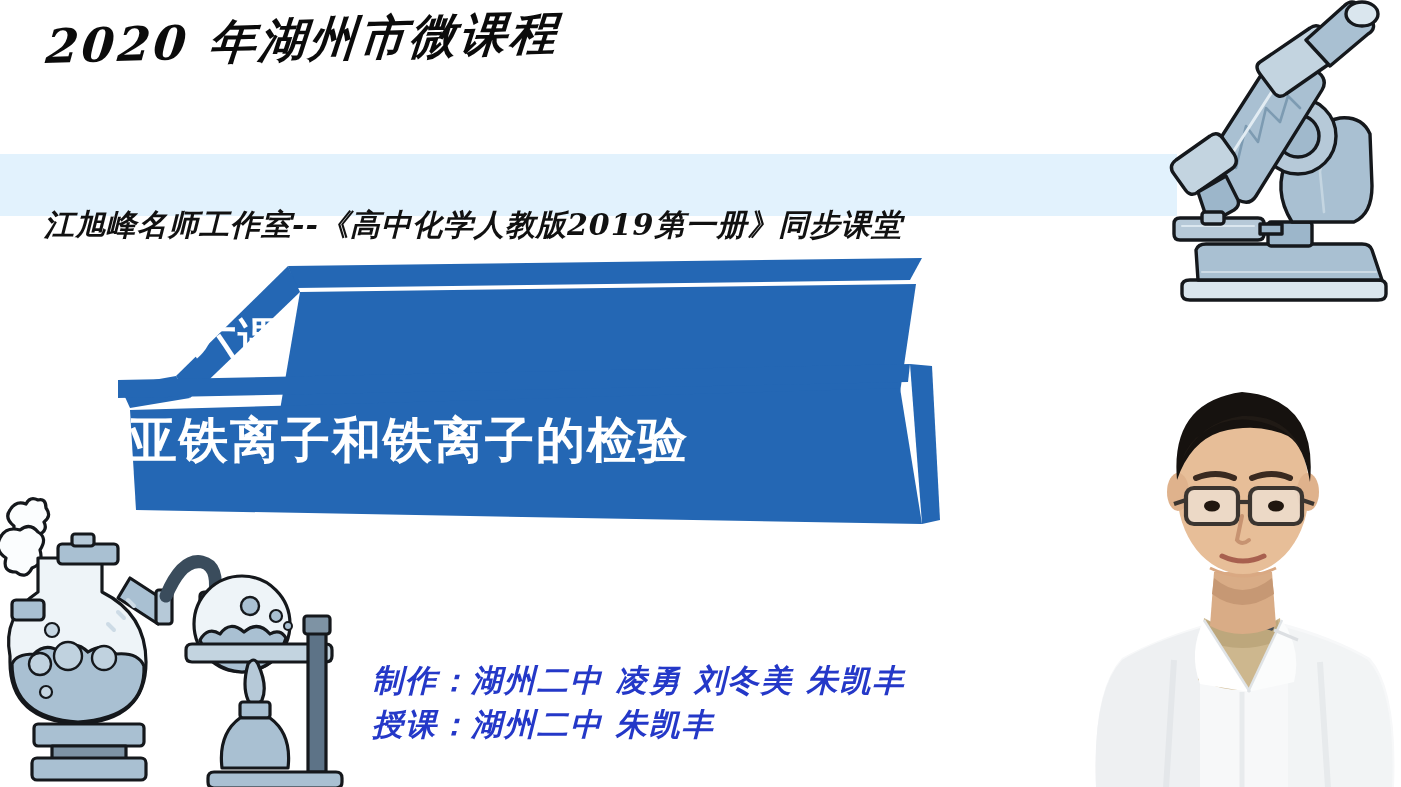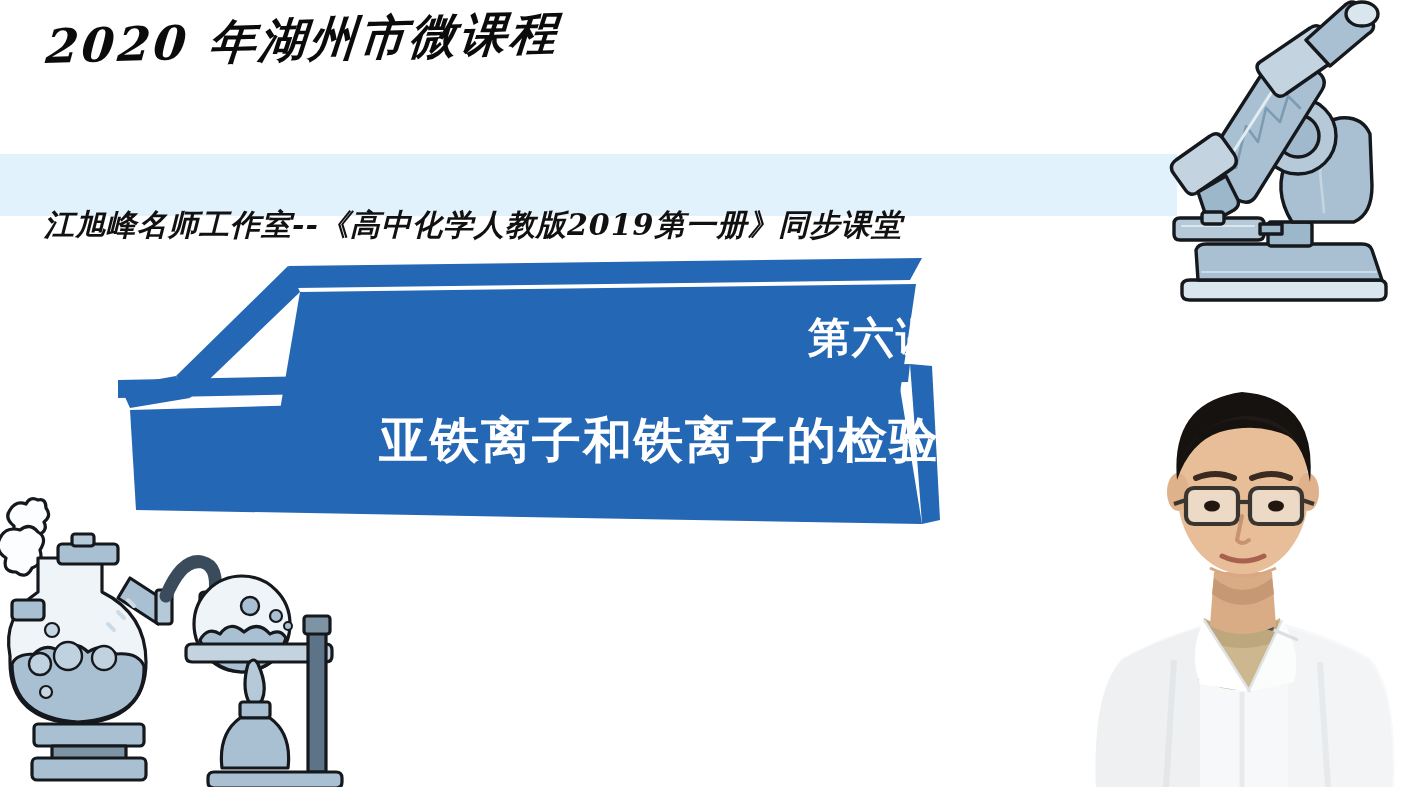--- a/index.html
+++ b/index.html
@@ -67,34 +67,34 @@
     top: 258px;
     width: 830px;
     height: 280px;
   }
   .banner svg { display: block; }
 
   .banner-label-top {
     position: absolute;
     left: 0; right: 0;
     top: 52px;
-    text-align: right;
+    text-align: left;
     padding-left: 40px;
     font-family: "DejaVu Sans", "Liberation Sans", sans-serif;
     font-size: 42px;
     font-weight: 700;
     color: #ffffff;
     letter-spacing: 2px;
     pointer-events: none;
   }
   .banner-label-main {
     position: absolute;
     left: 0; right: 0;
     top: 150px;
-    text-align: right;
+    text-align: left;
     padding-left: 18px;
     font-family: "DejaVu Sans", "Liberation Sans", sans-serif;
     font-size: 49px;
     font-weight: 700;
     color: #ffffff;
     letter-spacing: 2px;
     pointer-events: none;
   }
 
   
@@ -162,20 +162,24 @@
 
       <polygon points="20,152 790,130 812,266 26,252" fill="#2467b4"></polygon>
 
       <polygon points="800,106 822,108 830,262 812,266" fill="#2467b4"></polygon>
     </svg>
 
     <div class="banner-label-top">第六课</div>
     <div class="banner-label-main">亚铁离子和铁离子的检验</div>
   </div>
 
+  <div class="credits">
+    <div>制作：湖州二中  凌勇 刘冬美 朱凯丰</div>
+    <div>授课：湖州二中  朱凯丰</div>
+  </div>
 
   <div class="microscope">
     <svg width="262" height="320" viewBox="0 0 262 320" xmlns="http://www.w3.org/2000/svg">
       <g stroke="#15181c" stroke-width="3.4" stroke-linejoin="round" stroke-linecap="round">
 
         <path d="M50 300 L238 300 Q246 300 246 294 L246 286 Q246 280 238 280 L50 280 Q42 280 42 286 L42 294 Q42 300 50 300 Z" fill="#dae6ee"></path>
 
         <path d="M58 280 L242 280 L232 250 Q230 244 222 244 L66 244 Q58 244 56 250 Z" fill="#a9c0d2"></path>
         <path d="M62 272 L236 272" stroke-width="2.2" fill="none" stroke="#cddbe6"></path>
 

